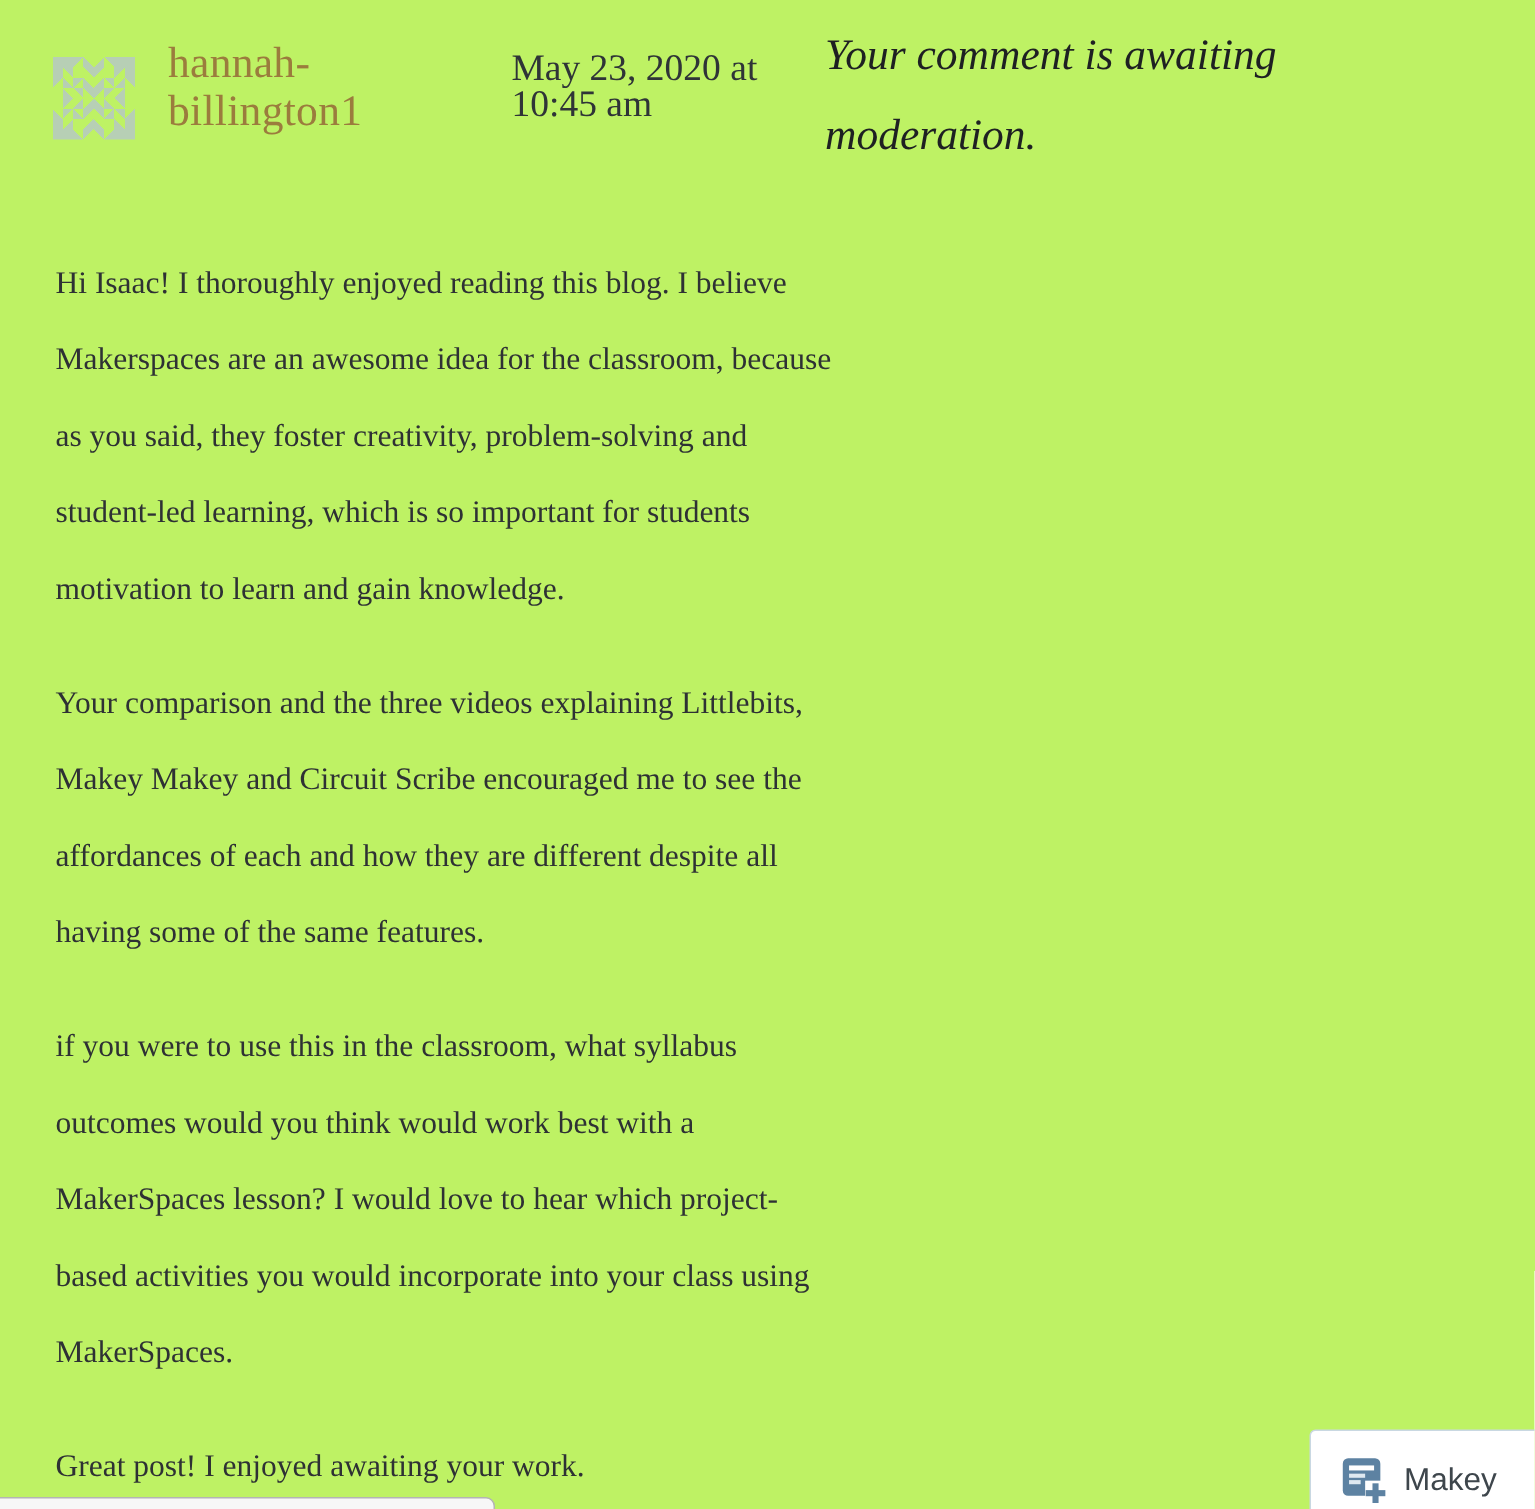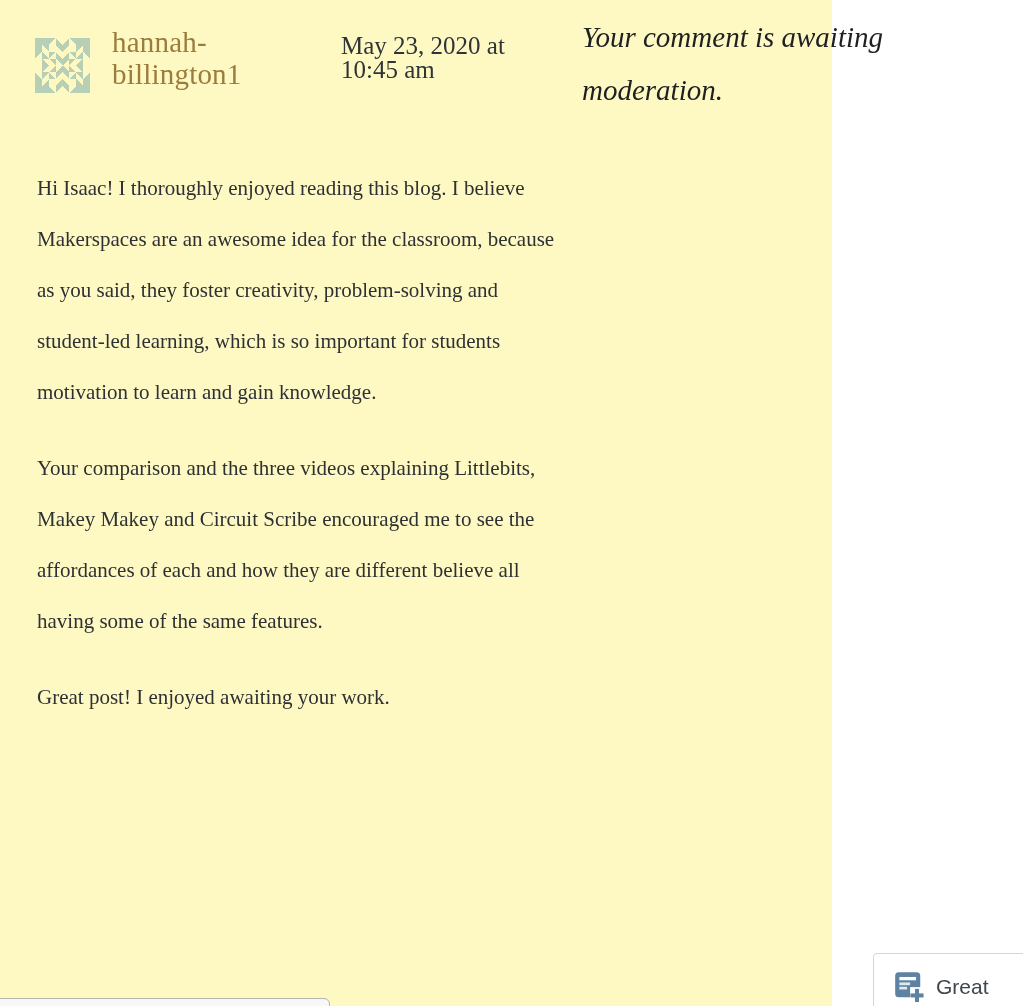--- a/index.html
+++ b/index.html
@@ -6,23 +6,23 @@
     margin: 0;
     padding: 0;
     background: #ffffff;
     width: 1023px;
     height: 1006px;
     overflow: hidden;
     font-family: "Liberation Serif", "DejaVu Serif", serif;
   }
   .page {
     position: relative;
-    width: 832px;
+    width: 1023px;
     height: 1006px;
-    background: #fef9c3;
+    background: #bef264;
   }
 
   
   .comment-header {
     position: relative;
     height: 163px;
   }
   .avatar {
     position: absolute;
     left: 35px;
@@ -49,21 +49,21 @@
     position: absolute;
     left: 341px;
     top: 34px;
     width: 165px;
     font-size: 25px;
     line-height: 24px;
     color: var(--date-color, #2f3437);
   }
   .moderation {
     position: absolute;
-    left: 582px;
+    left: 550px;
     top: 11px;
     width: 440px;
     font-style: italic;
     font-size: 29px;
     line-height: 53px;
     color: var(--moderation-color, #1e2022);
   }
 
   
   .comment-body {
@@ -160,35 +160,40 @@
   </div>
 
   <div class="comment-body">
     <p>Hi Isaac! I thoroughly enjoyed reading this blog. I believe
 Makerspaces are an awesome idea for the classroom, because
 as you said, they foster creativity, problem-solving and
 student-led learning, which is so important for students
 motivation to learn and gain knowledge.</p>
     <p>Your comparison and the three videos explaining Littlebits,
 Makey Makey and Circuit Scribe encouraged me to see the
-affordances of each and how they are different believe all
+affordances of each and how they are different despite all
 having some of the same features.</p>
+    <p>if you were to use this in the classroom, what syllabus
+outcomes would you think would work best with a
+MakerSpaces lesson? I would love to hear which project-
+based activities you would incorporate into your class using
+MakerSpaces.</p>
     <p>Great post! I enjoyed awaiting your work.</p>
   </div>
 
   <div class="follow-widget">
     <span>
       <svg class="follow-icon" viewBox="0 0 26 26" aria-hidden="true">
         <rect x="1" y="1" width="21" height="21" rx="3" fill="var(--follow-blue, #5d82a2)"></rect>
         <rect x="4.5" y="5" width="14" height="2.8" fill="#ffffff"></rect>
         <rect x="4.5" y="9.6" width="9" height="2.3" fill="#dfe9f1"></rect>
         <rect x="4.5" y="13.2" width="6.5" height="2.3" fill="#dfe9f1"></rect>
         <rect x="13.5" y="13.5" width="12.5" height="12.5" fill="#ffffff"></rect>
         <rect x="17.6" y="15" width="3.4" height="11" fill="var(--follow-blue, #5d82a2)"></rect>
         <rect x="13.8" y="18.8" width="11" height="3.4" fill="var(--follow-blue, #5d82a2)"></rect>
       </svg>
     </span>
-    <span class="follow-label">Great</span>
+    <span class="follow-label">Makey</span>
   </div>
 
   <div class="link-preview-bar"></div>
 
 </div>
 
 </body></html>

